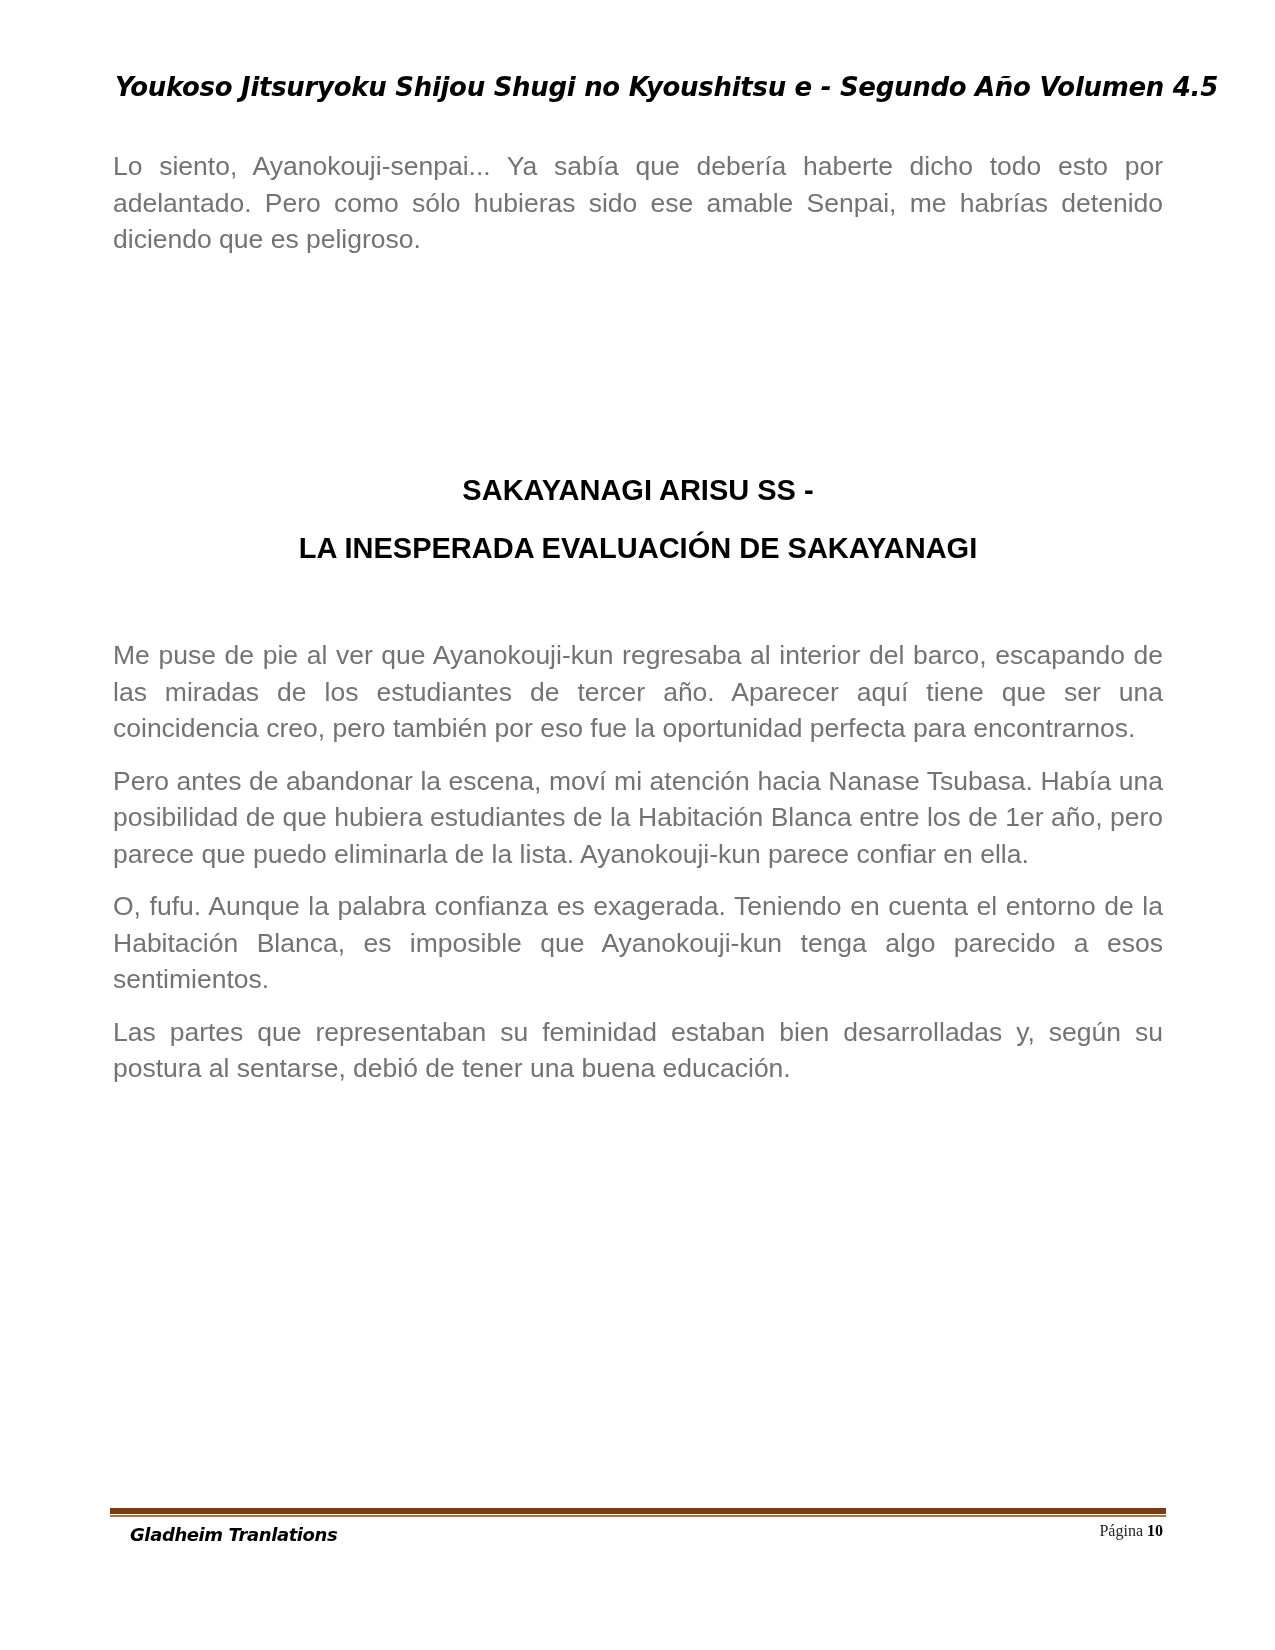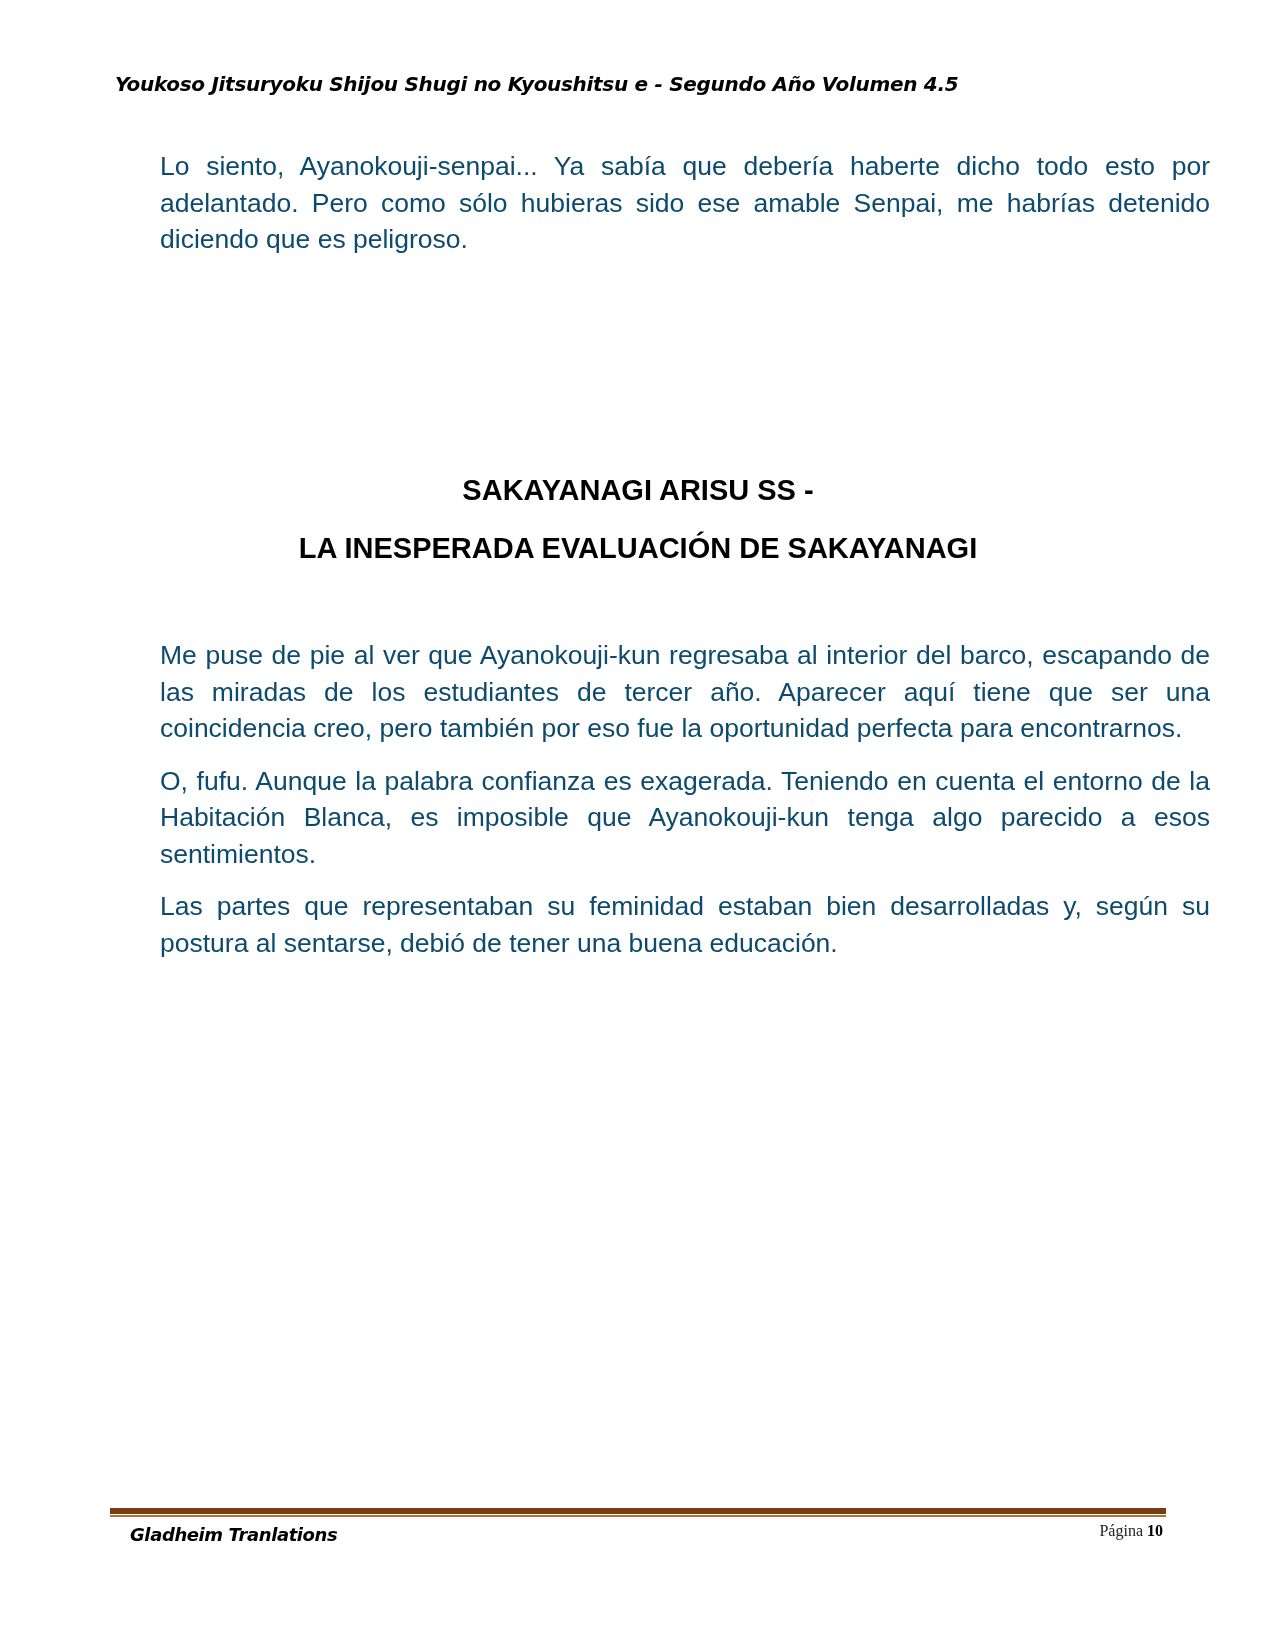--- a/index.html
+++ b/index.html
@@ -1,26 +1,26 @@
 <!DOCTYPE html>
 <html><head>
   <meta charset="utf-8">
   <style>
     html, body { margin: 0; padding: 0; background: #ffffff; }
     body { width: 1275px; height: 1650px; position: relative; overflow: hidden; color: #000; }
     .page { position: absolute; left: 0; top: 0; width: 1275px; height: 1650px; background: #fff; }
     .running-header {
       position: absolute; left: 115px; top: 72px;
       font-family: "DejaVu Sans", sans-serif; font-weight: bold; font-style: italic;
-      font-size: 20px; letter-spacing: -0.3px; color: #000; white-space: nowrap;
+      font-size: 26px; letter-spacing: -0.3px; color: #000; white-space: nowrap;
     }
     .body-text {
       position: absolute; left: 113px; width: 1050px;
       font-family: "Liberation Sans", sans-serif; font-size: 26.5px; line-height: 36.5px;
-      text-align: justify; color: #0c4a6e; margin-left: 47px;
+      text-align: justify; color: #737373;
     }
     .body-text p { margin: 0 0 16px 0; }
     .block1 { top: 148px; }
     .block2 { top: 637px; }
     .chapter-heading {
       position: absolute; left: 113px; width: 1050px; text-align: center;
       font-family: "Liberation Sans", sans-serif; font-weight: bold; font-size: 29px;
       color: #000; line-height: 36px;
     }
     .h1 { top: 472px; }
@@ -54,20 +54,21 @@
 
   <div class="body-text block1">
     <p>Lo siento, Ayanokouji-senpai... Ya sabía que debería haberte dicho todo esto por adelantado. Pero como sólo hubieras sido ese amable Senpai, me habrías detenido diciendo que es peligroso.</p>
   </div>
 
   <div class="chapter-heading h1">SAKAYANAGI ARISU SS -</div>
   <div class="chapter-heading h2">LA INESPERADA EVALUACIÓN DE SAKAYANAGI</div>
 
   <div class="body-text block2">
     <p>Me puse de pie al ver que Ayanokouji-kun regresaba al interior del barco, escapando de las miradas de los estudiantes de tercer año. Aparecer aquí tiene que ser una coincidencia creo, pero también por eso fue la oportunidad perfecta para encontrarnos.</p>
+    <p>Pero antes de abandonar la escena, moví mi atención hacia Nanase Tsubasa. Había una posibilidad de que hubiera estudiantes de la Habitación Blanca entre los de 1er año, pero parece que puedo eliminarla de la lista. Ayanokouji-kun parece confiar en ella.</p>
     <p>O, fufu. Aunque la palabra confianza es exagerada. Teniendo en cuenta el entorno de la Habitación Blanca, es imposible que Ayanokouji-kun tenga algo parecido a esos sentimientos.</p>
     <p>Las partes que representaban su feminidad estaban bien desarrolladas y, según su postura al sentarse, debió de tener una buena educación.</p>
   </div>
 
   <div class="footer-rule"></div>
   <div class="footer-rule-thin"></div>
 
   <div class="footer-left">Gladheim Tranlations</div>
   <div class="footer-right">
     <span>Página</span>

